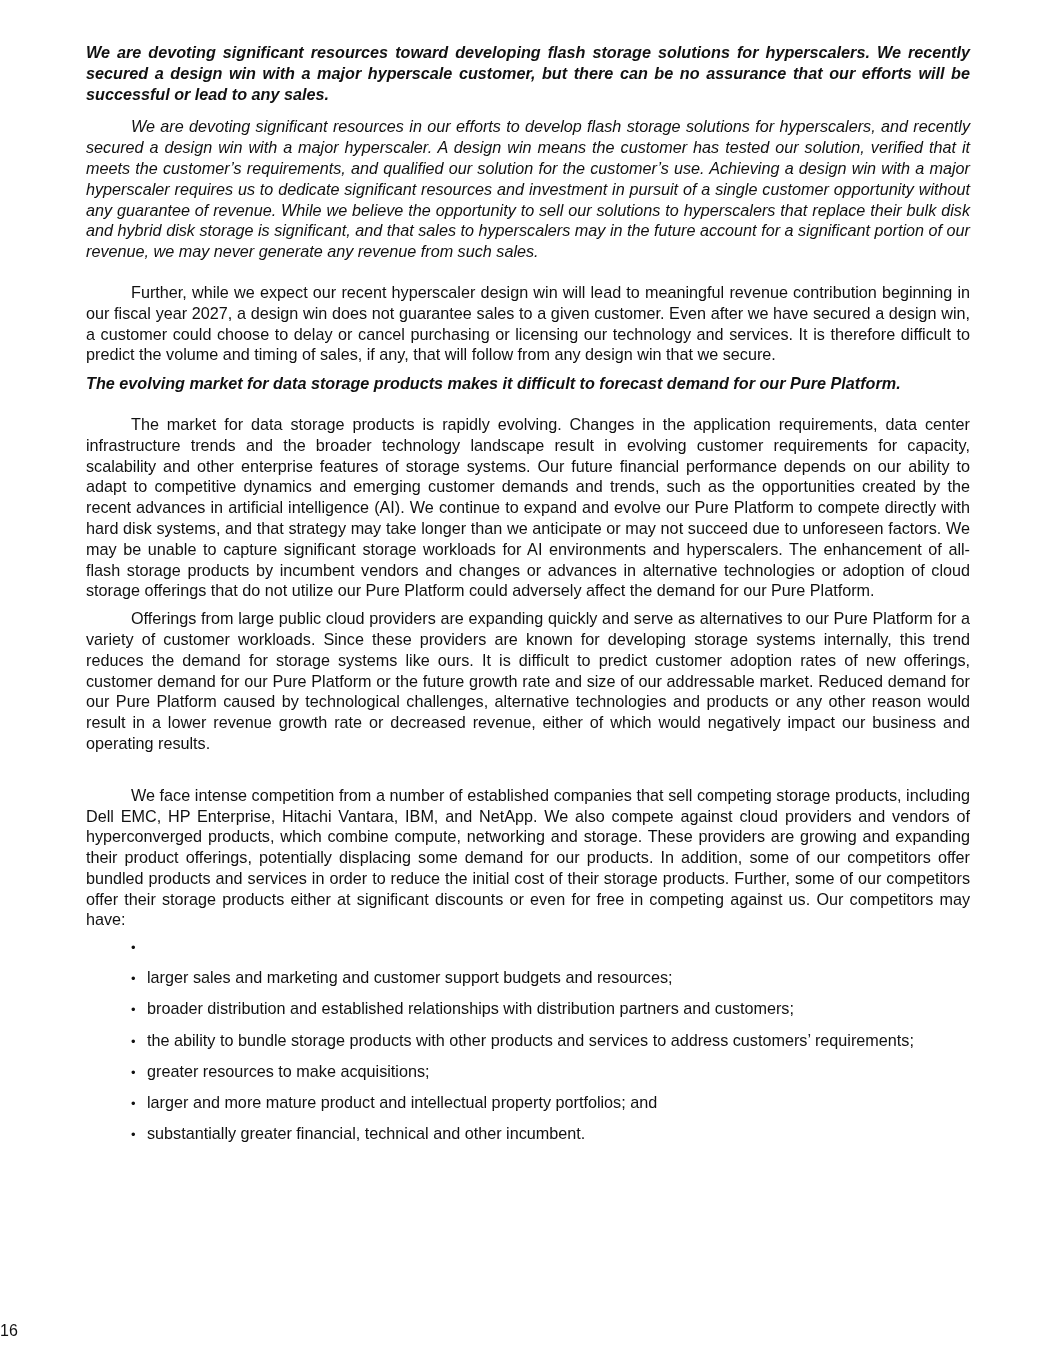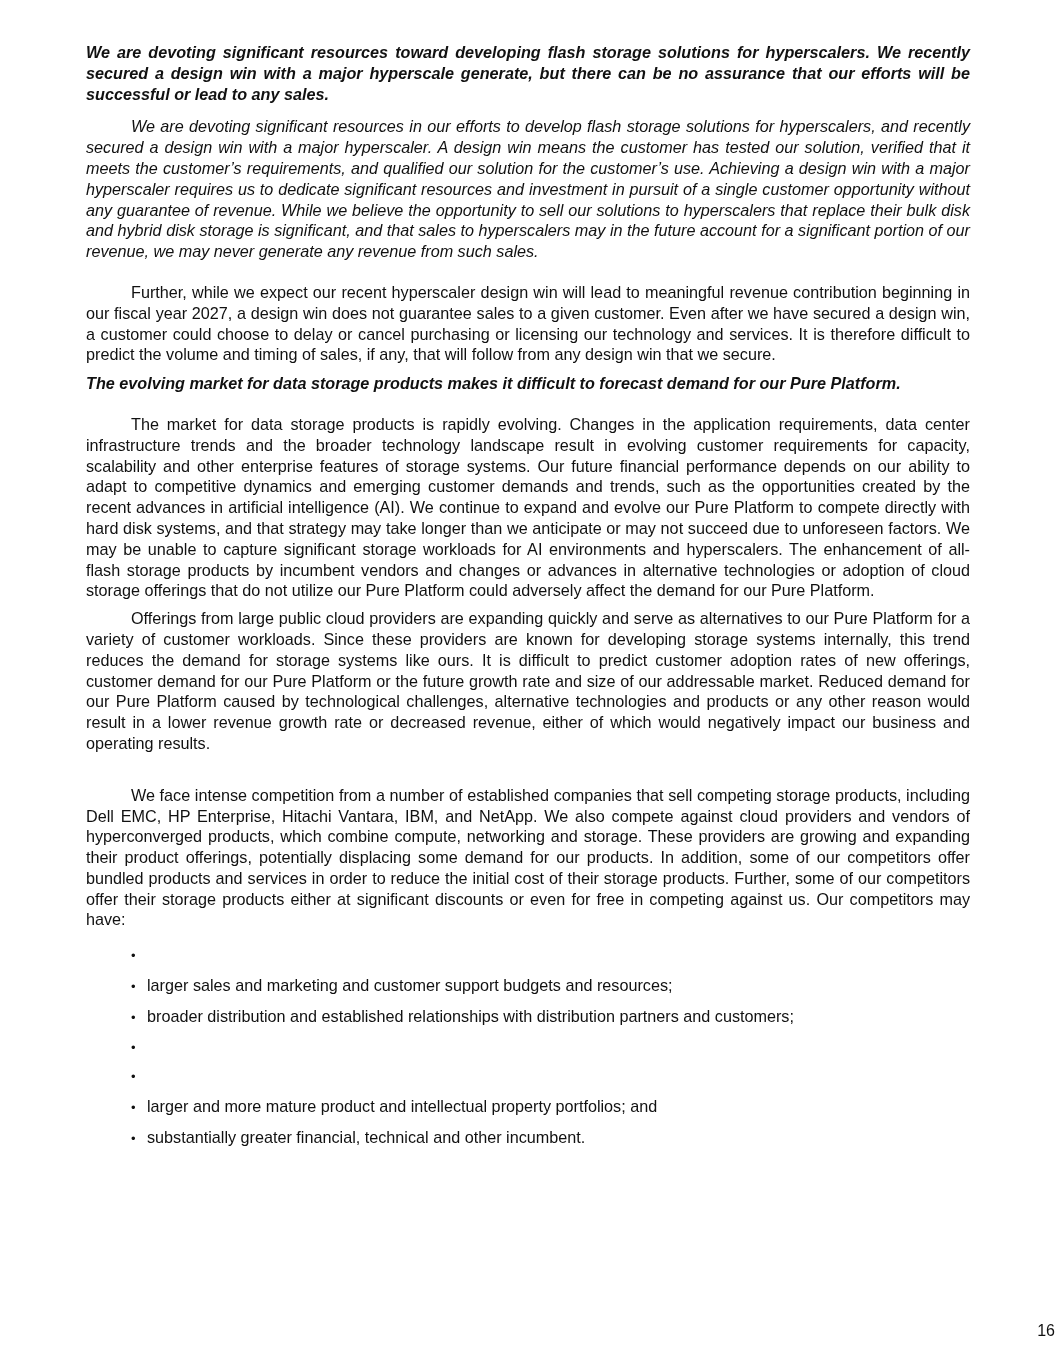--- a/index.html
+++ b/index.html
@@ -34,50 +34,50 @@
       text-indent: 45px;
       margin: 0;
     }
     .h1 { margin-bottom: 12px; }
     .p1 { margin-bottom: 20px; font-style: italic; }
     .p2 { margin-bottom: 8px; }
     .h2 { margin-bottom: 20px; }
     .p3 { margin-bottom: 7px; }
     .p4 { margin-bottom: 31px; }
     .h3 { margin-bottom: 10px; }
-    .p5 { margin-bottom: 16px; }
+    .p5 { margin-bottom: 8px; }
     ul.bullets {
       list-style: none;
       margin: 0;
       padding: 0 0 0 45px;
     }
     ul.bullets li {
       margin: 0 0 8.3px 0;
       display: flex;
       align-items: baseline;
     }
     .bullet-glyph {
       display: inline-block;
       width: 16px;
       font-size: 13px;
     }
     .page-number {
       position: absolute;
       left: 0;
       width: 1055px;
       top: 1322px;
-      text-align: right;
+      text-align: left;
       font-size: 16px;
     }
   </style>
 </head>
 <body>
 
 <div class="page">
-  <p class="heading h1">We are devoting significant resources toward developing flash storage solutions for hyperscalers. We recently secured a design win with a major hyperscale generate, but there can be no assurance that our efforts will be successful or lead to any sales.</p>
+  <p class="heading h1">We are devoting significant resources toward developing flash storage solutions for hyperscalers. We recently secured a design win with a major hyperscale customer, but there can be no assurance that our efforts will be successful or lead to any sales.</p>
   <p class="para p1">We are devoting significant resources in our efforts to develop flash storage solutions for hyperscalers, and recently secured a design win with a major hyperscaler. A design win means the customer has tested our solution, verified that it meets the customer’s requirements, and qualified our solution for the customer’s use. Achieving a design win with a major hyperscaler requires us to dedicate significant resources and investment in pursuit of a single customer opportunity without any guarantee of revenue. While we believe the opportunity to sell our solutions to hyperscalers that replace their bulk disk and hybrid disk storage is significant, and that sales to hyperscalers may in the future account for a significant portion of our revenue, we may never generate any revenue from such sales.</p>
   <p class="para p2">Further, while we expect our recent hyperscaler design win will lead to meaningful revenue contribution beginning in our fiscal year 2027, a design win does not guarantee sales to a given customer. Even after we have secured a design win, a customer could choose to delay or cancel purchasing or licensing our technology and services. It is therefore difficult to predict the volume and timing of sales, if any, that will follow from any design win that we secure.</p>
 
   <p class="heading h2">The evolving market for data storage products makes it difficult to forecast demand for our Pure Platform.</p>
   <p class="para p3">The market for data storage products is rapidly evolving. Changes in the application requirements, data center infrastructure trends and the broader technology landscape result in evolving customer requirements for capacity, scalability and other enterprise features of storage systems. Our future financial performance depends on our ability to adapt to competitive dynamics and emerging customer demands and trends, such as the opportunities created by the recent advances in artificial intelligence (AI). We continue to expand and evolve our Pure Platform to compete directly with hard disk systems, and that strategy may take longer than we anticipate or may not succeed due to unforeseen factors. We may be unable to capture significant storage workloads for AI environments and hyperscalers. The enhancement of all-flash storage products by incumbent vendors and changes or advances in alternative technologies or adoption of cloud storage offerings that do not utilize our Pure Platform could adversely affect the demand for our Pure Platform.</p>
   <p class="para p4">Offerings from large public cloud providers are expanding quickly and serve as alternatives to our Pure Platform for a variety of customer workloads. Since these providers are known for developing storage systems internally, this trend reduces the demand for storage systems like ours. It is difficult to predict customer adoption rates of new offerings, customer demand for our Pure Platform or the future growth rate and size of our addressable market. Reduced demand for our Pure Platform caused by technological challenges, alternative technologies and products or any other reason would result in a lower revenue growth rate or decreased revenue, either of which would negatively impact our business and operating results.</p>
 
   <p class="para p5">We face intense competition from a number of established companies that sell competing storage products, including Dell EMC, HP Enterprise, Hitachi Vantara, IBM, and NetApp. We also compete against cloud providers and vendors of hyperconverged products, which combine compute, networking and storage. These providers are growing and expanding their product offerings, potentially displacing some demand for our products. In addition, some of our competitors offer bundled products and services in order to reduce the initial cost of their storage products. Further, some of our competitors offer their storage products either at significant discounts or even for free in competing against us. Our competitors may have:</p>
 
   <ul class="bullets">
@@ -87,23 +87,25 @@
     <li>
       <span class="bullet-glyph">•</span>
       <span>larger sales and marketing and customer support budgets and resources;</span>
     </li>
     <li>
       <span class="bullet-glyph">•</span>
       <span>broader distribution and established relationships with distribution partners and customers;</span>
     </li>
     <li>
       <span class="bullet-glyph">•</span>
+      <span>the ability to bundle storage products with other products and services to address customers’ requirements;</span>
     </li>
     <li>
       <span class="bullet-glyph">•</span>
+      <span>greater resources to make acquisitions;</span>
     </li>
     <li>
       <span class="bullet-glyph">•</span>
       <span>larger and more mature product and intellectual property portfolios; and</span>
     </li>
     <li>
       <span class="bullet-glyph">•</span>
       <span>substantially greater financial, technical and other incumbent.</span>
     </li>
   </ul>

